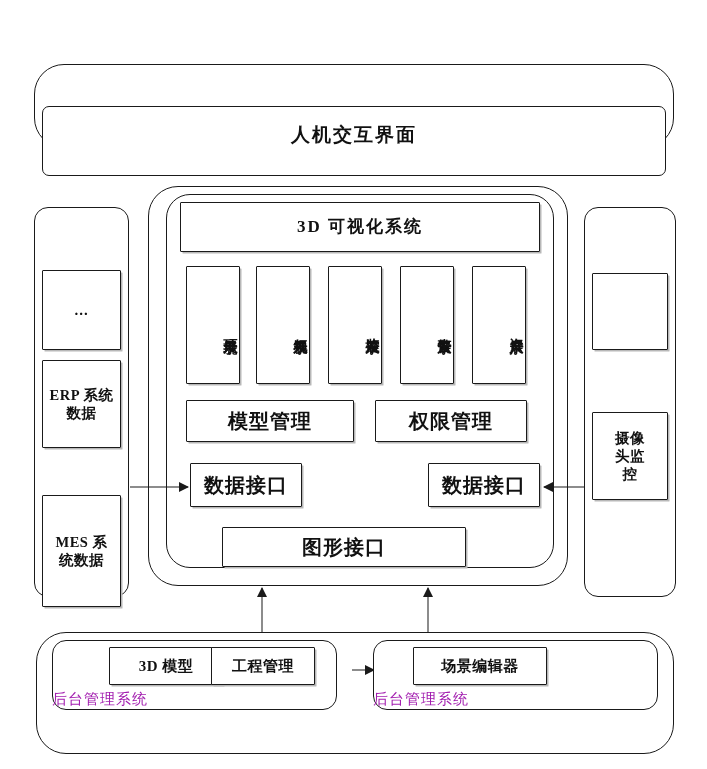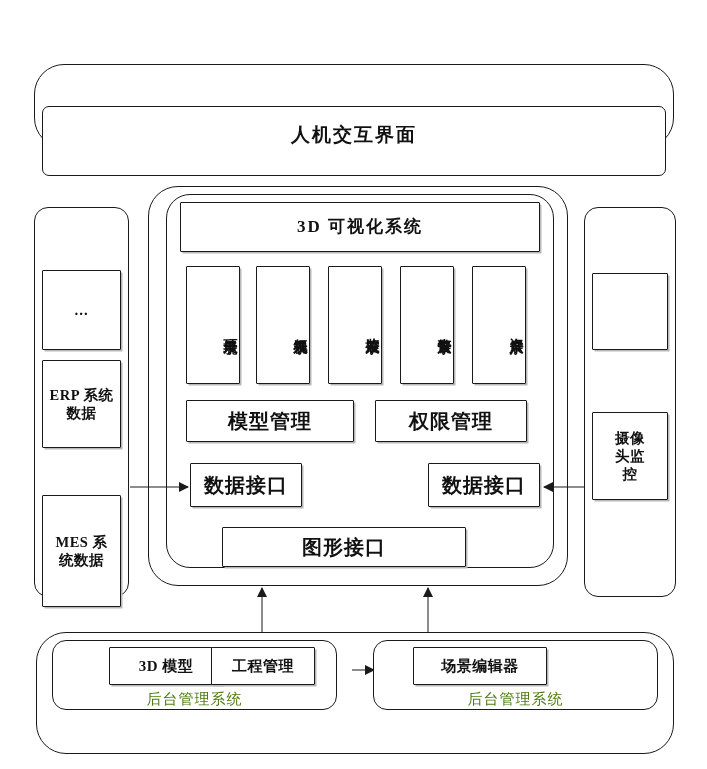--- a/index.html
+++ b/index.html
@@ -58,23 +58,22 @@
     font-size: 14px;
     letter-spacing: 1px;
   }
   .mid-label { font-size: 20px; letter-spacing: 1px; }
   .small-label { font-size: 15px; letter-spacing: 0.5px; }
   .side-label { font-size: 14.5px; letter-spacing: 0.5px; }
   .dots { font-size: 15px; letter-spacing: 1px; }
   .panel-caption {
     position: absolute;
     font-size: 15px;
-    color: #4d7c0f;
+    color: #a21caf;
     letter-spacing: 1px;
-    text-align: center;
     white-space: nowrap;
   }
 
   
   .arrow-h, .arrow-v {
     position: absolute;
   }
   .arrow-h .shaft {
     position: absolute;
     left: 0; top: 50%;

